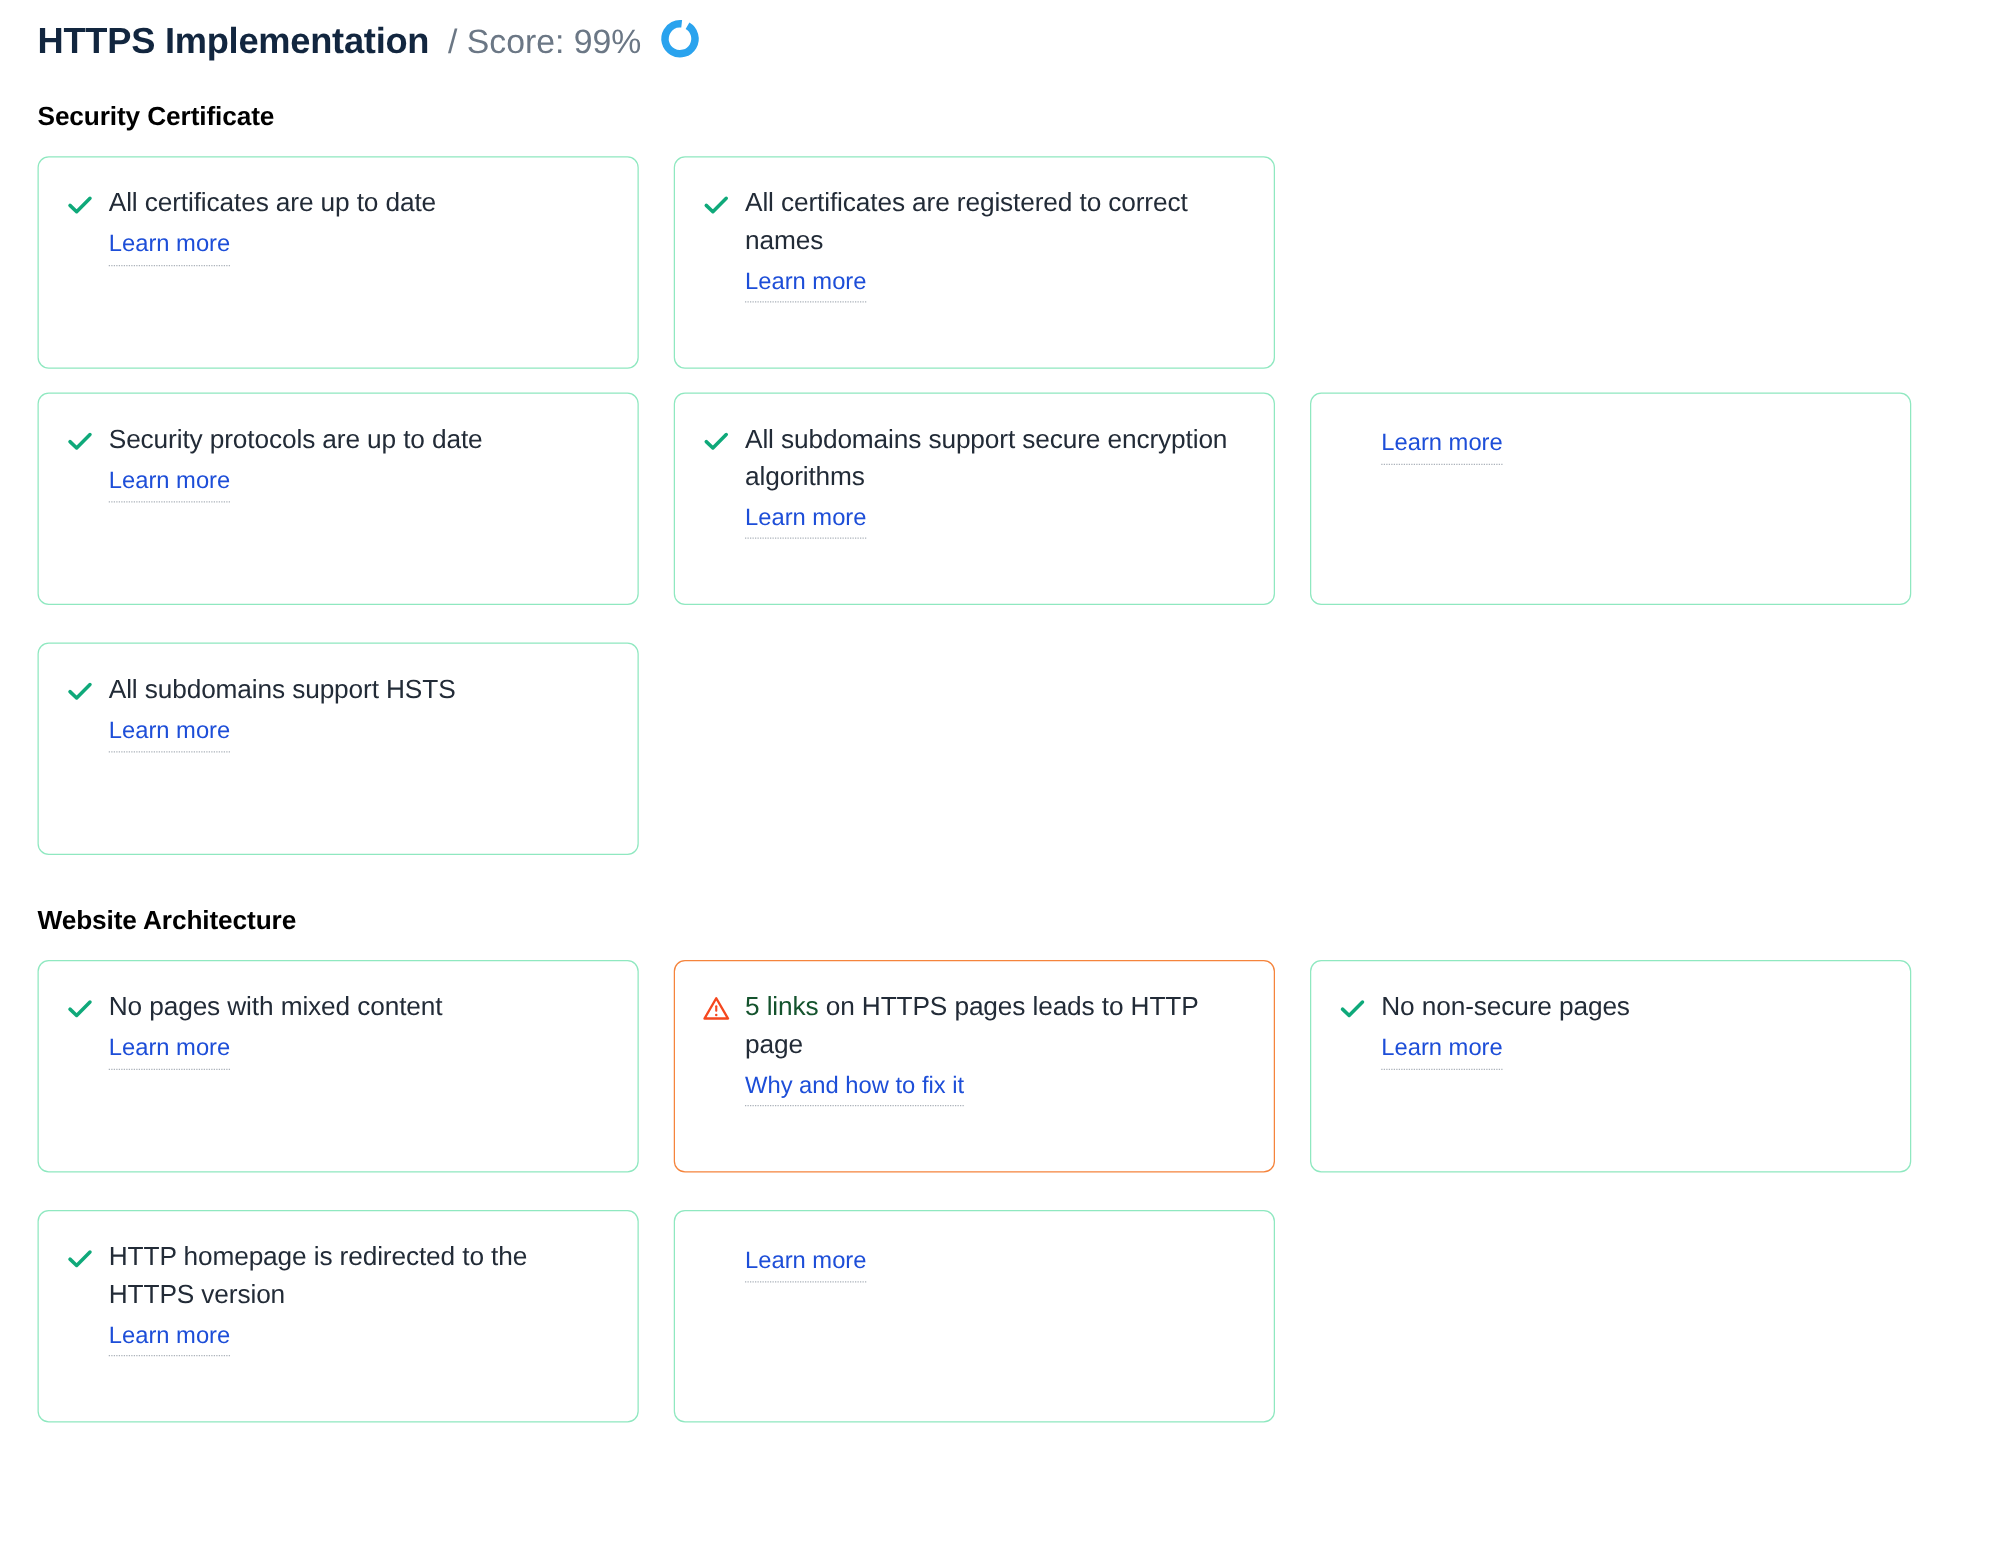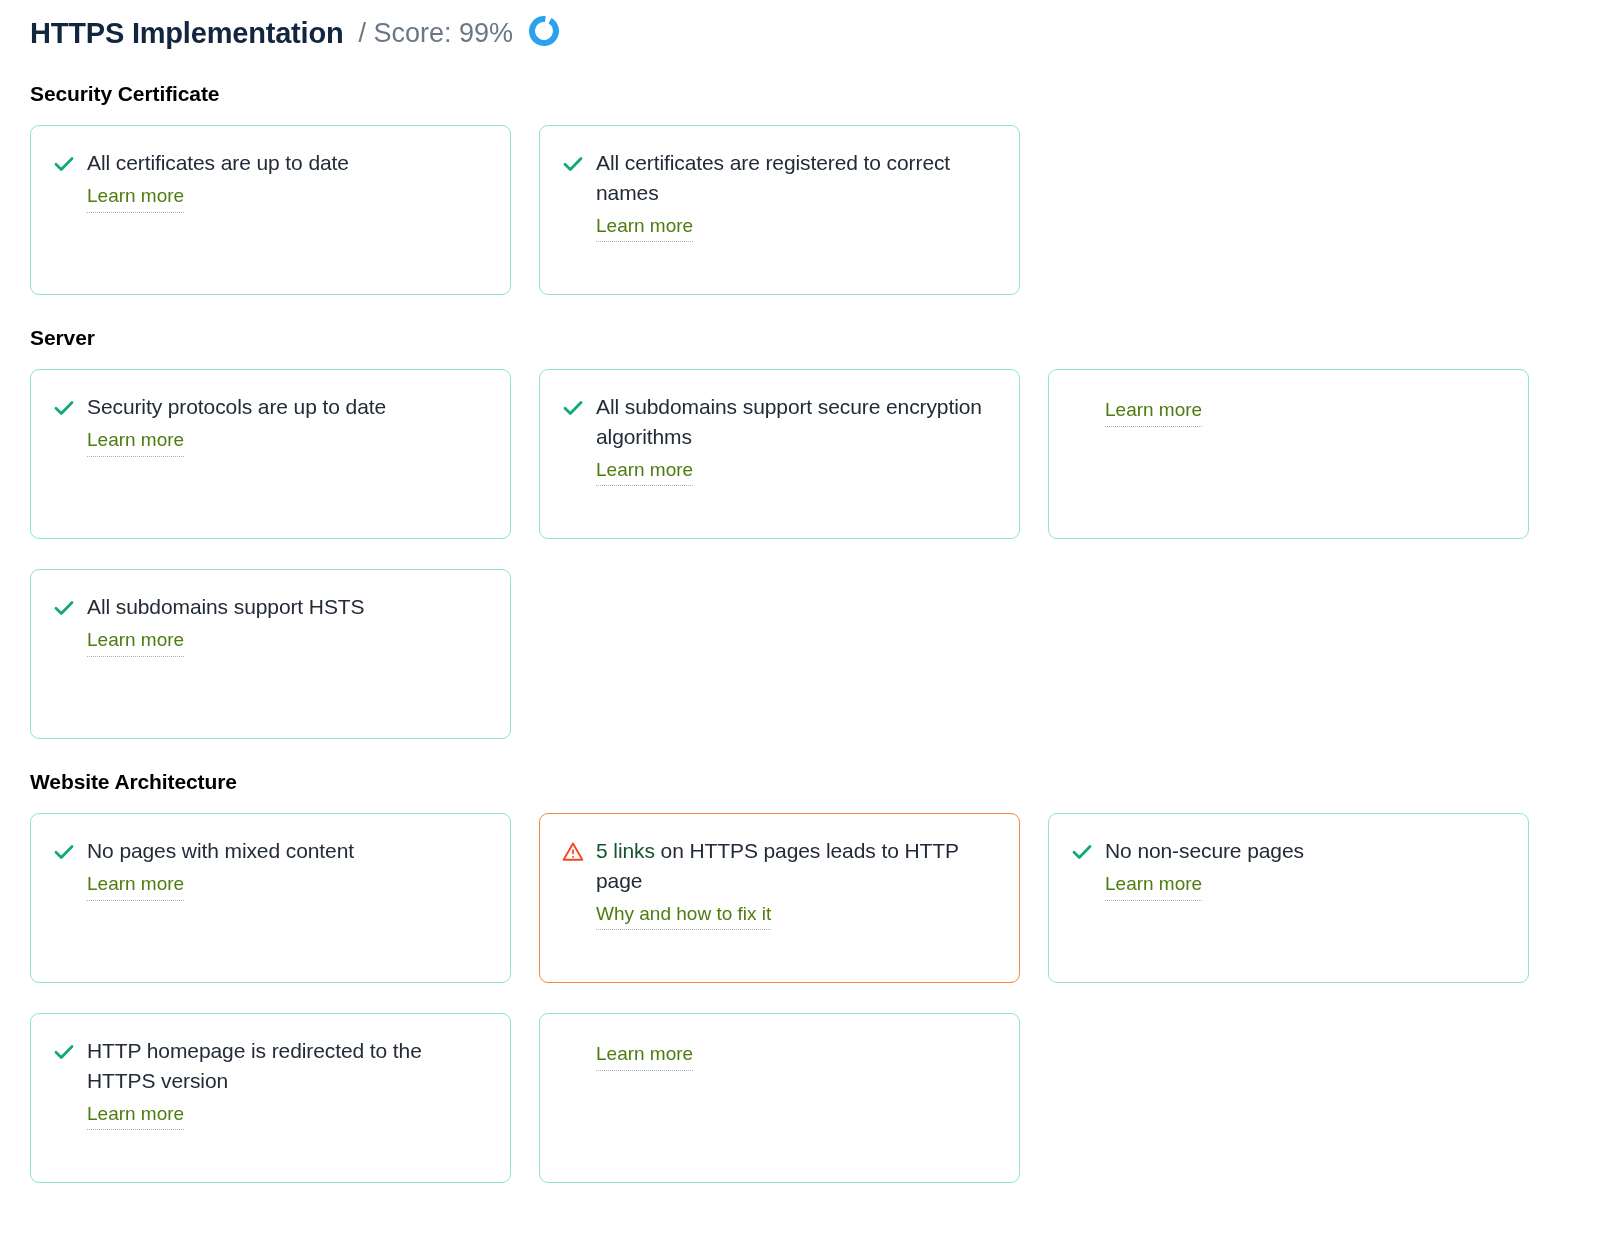--- a/index.html
+++ b/index.html
@@ -60,21 +60,21 @@
     padding-left: 30px;
   }
   .section-title {
     font-size: 21px;
     font-weight: bold;
     color: #000000;
     letter-spacing: -0.1px;
   }
   .sec-security .section-title { margin: 30px 0 0 0; }
   .sec-server   .section-title { margin: 31px 0 0 0; }
-  .sec-arch     .section-title { margin: 31px 0 0 0; }
+  .sec-arch     .section-title { margin: 41px 0 0 0; }
 
   .card-grid {
     display: flex;
     flex-wrap: wrap;
     gap: 30px 28px;
     margin-top: 19px;
     width: 1540px;
   }
 
   
@@ -111,21 +111,21 @@
   }
   .card-text .hl-link {
     color: #14532d;
   }
 
   .learn-link {
     display: inline-block;
     margin-left: 34px;
     margin-top: 6px;
     font-size: 19px;
-    color: #4d7c0f;
+    color: #1d4ed8;
     line-height: 1.3;
     border-bottom: 1px dotted #aab1b9;
     padding-bottom: 3px;
     cursor: pointer;
     text-decoration: none;
   }
 </style>
 </head>
 <body>
 
@@ -168,21 +168,20 @@
           </span>
           <span class="card-text">All certificates are registered to correct names</span>
         </div>
         <a class="learn-link">Learn more</a>
       </div>
 
     </div>
   </div>
 
   <div class="section sec-server">
-    <div class="section-title">Server</div>
     <div class="card-grid">
 
       <div class="card">
         <div class="card-head">
           <span class="status-icon">
             <svg width="22" height="22" viewBox="0 0 22 22" aria-hidden="true">
               <path d="M3 11.3 L8.3 16.4 L19 5.6" fill="none" stroke="#0fa97a" stroke-width="2.8" stroke-linecap="round" stroke-linejoin="round"></path>
             </svg>
           </span>
           <span class="card-text">Security protocols are up to date</span>

